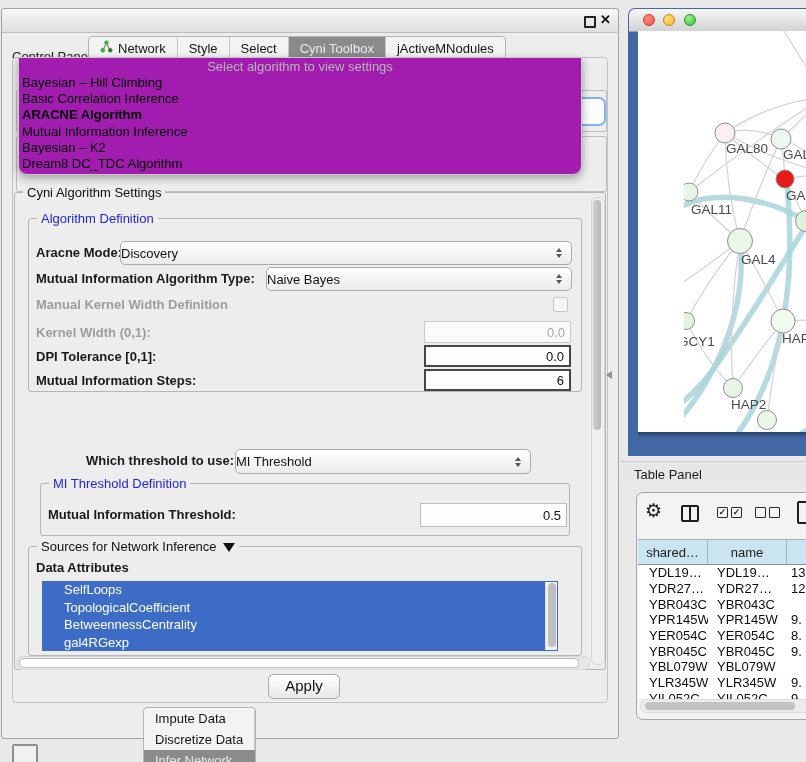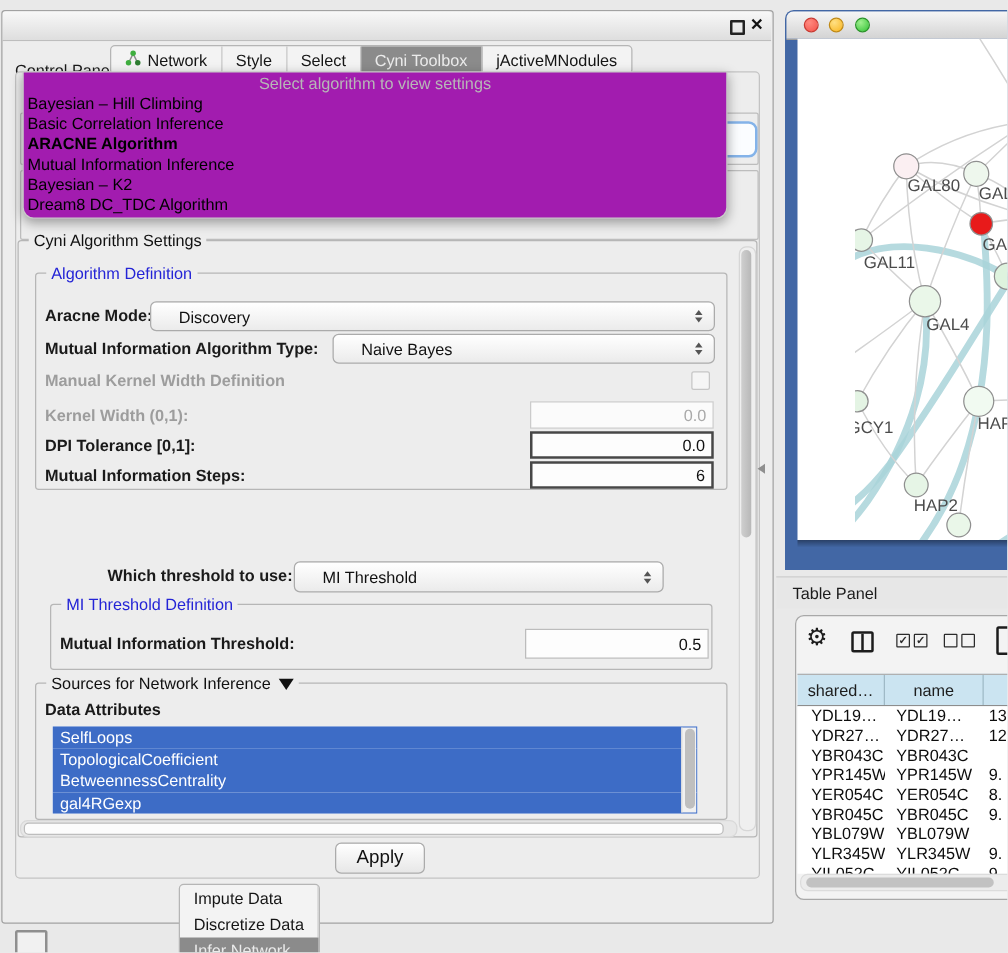--- a/index.html
+++ b/index.html
@@ -42,39 +42,39 @@
   .group{border:1px solid #b6b6b6;border-radius:3px;}
   .legend{position:absolute;top:-8px;left:8px;background:#ededed;padding:0 4px;font-size:13px;color:#111;white-space:nowrap;}
   .legend.blue{color:#2424d6;}
   .legend.green{color:#1fc81f;}
 
   .lbl{font-size:13px;font-weight:bold;color:#1a1a1a;white-space:nowrap;}
   .lbl.dis{color:#9d9d9d;}
   .plain{font-size:13.5px;color:#111;white-space:nowrap;}
 
   .combo{display:flex;align-items:center;border:1px solid #ababab;border-radius:5px;
-         background:linear-gradient(#ffffff,#ebebeb);font-size:13px;color:#111;padding-left:22px;box-sizing:border-box;text-align:center;}
+         background:linear-gradient(#ffffff,#ebebeb);font-size:13px;color:#111;padding-left:0;box-sizing:border-box;text-align:center;}
   .combo-arrows{position:absolute;right:9px;top:50%;transform:translateY(-50%);display:flex;flex-direction:column;gap:2px;}
   .combo-arrows i{display:block;width:0;height:0;border-left:3.5px solid transparent;border-right:3.5px solid transparent;}
   .combo-arrows .up{border-bottom:4.5px solid #555;}
   .combo-arrows .dn{border-top:4.5px solid #555;}
 
   input.field{box-sizing:border-box;text-align:right;font-size:13px;font-family:"Liberation Sans",sans-serif;
         background:#fdfdfd;border:1px solid #bcbcbc;padding:0 5px;color:#111;}
   input.field.dark{border:2px solid #474747;}
   input.field.dis{color:#a9a9a9;background:#fbfbfb;border-color:#cbcbcb;}
 
   .checkbox{width:13px;height:13px;border:1px solid #c6c6c6;border-radius:2px;background:#f5f5f5;}
 
   .tri-right{display:inline-block;width:0;height:0;border-top:6px solid transparent;border-bottom:6px solid transparent;border-left:9px solid #111;margin-left:8px;vertical-align:-1px;}
   .tri-down{display:inline-block;width:0;height:0;border-left:6.5px solid transparent;border-right:6.5px solid transparent;border-top:9px solid #111;margin-left:6px;vertical-align:-1px;}
 
   
   #attr-list{left:42px;top:581px;width:516px;height:70px;background:#fff;overflow:hidden;z-index:3;}
-  .attr-item{background:#3d6cc6;color:#fff;font-size:13px;height:17.5px;line-height:17.5px;padding-left:6px;}
+  .attr-item{background:#3d6cc6;color:#fff;font-size:13px;height:17.5px;line-height:17.5px;padding-left:22px;}
   #attr-vscroll{position:absolute;right:1px;top:1px;width:11px;height:68px;background:#f1f1f1;border-left:1px solid #ddd;}
   #attr-vthumb{position:absolute;left:1.5px;top:1px;width:8px;height:64px;background:#bfbfbf;border-radius:4px;}
 
   
   #set-vscroll{left:591px;top:197px;width:12px;height:466px;background:#efefef;border:1px solid #d6d6d6;border-radius:6px;}
   #set-vthumb{position:absolute;left:1px;top:2px;width:8px;height:230px;background:linear-gradient(90deg,#cfcfcf,#b8b8b8);border-radius:4px;}
   #set-hscroll{left:16px;top:656px;width:572px;height:12px;background:#e7e7e7;border:1px solid #d9d9d9;border-radius:6px;}
   #set-hthumb{position:absolute;left:2px;top:1px;width:558px;height:8px;background:#fcfcfc;border:1px solid #bdbdbd;border-radius:4px;}
 
   #apply-btn{left:268px;top:674px;width:70px;height:23px;border:1px solid #ababab;border-radius:5px;

